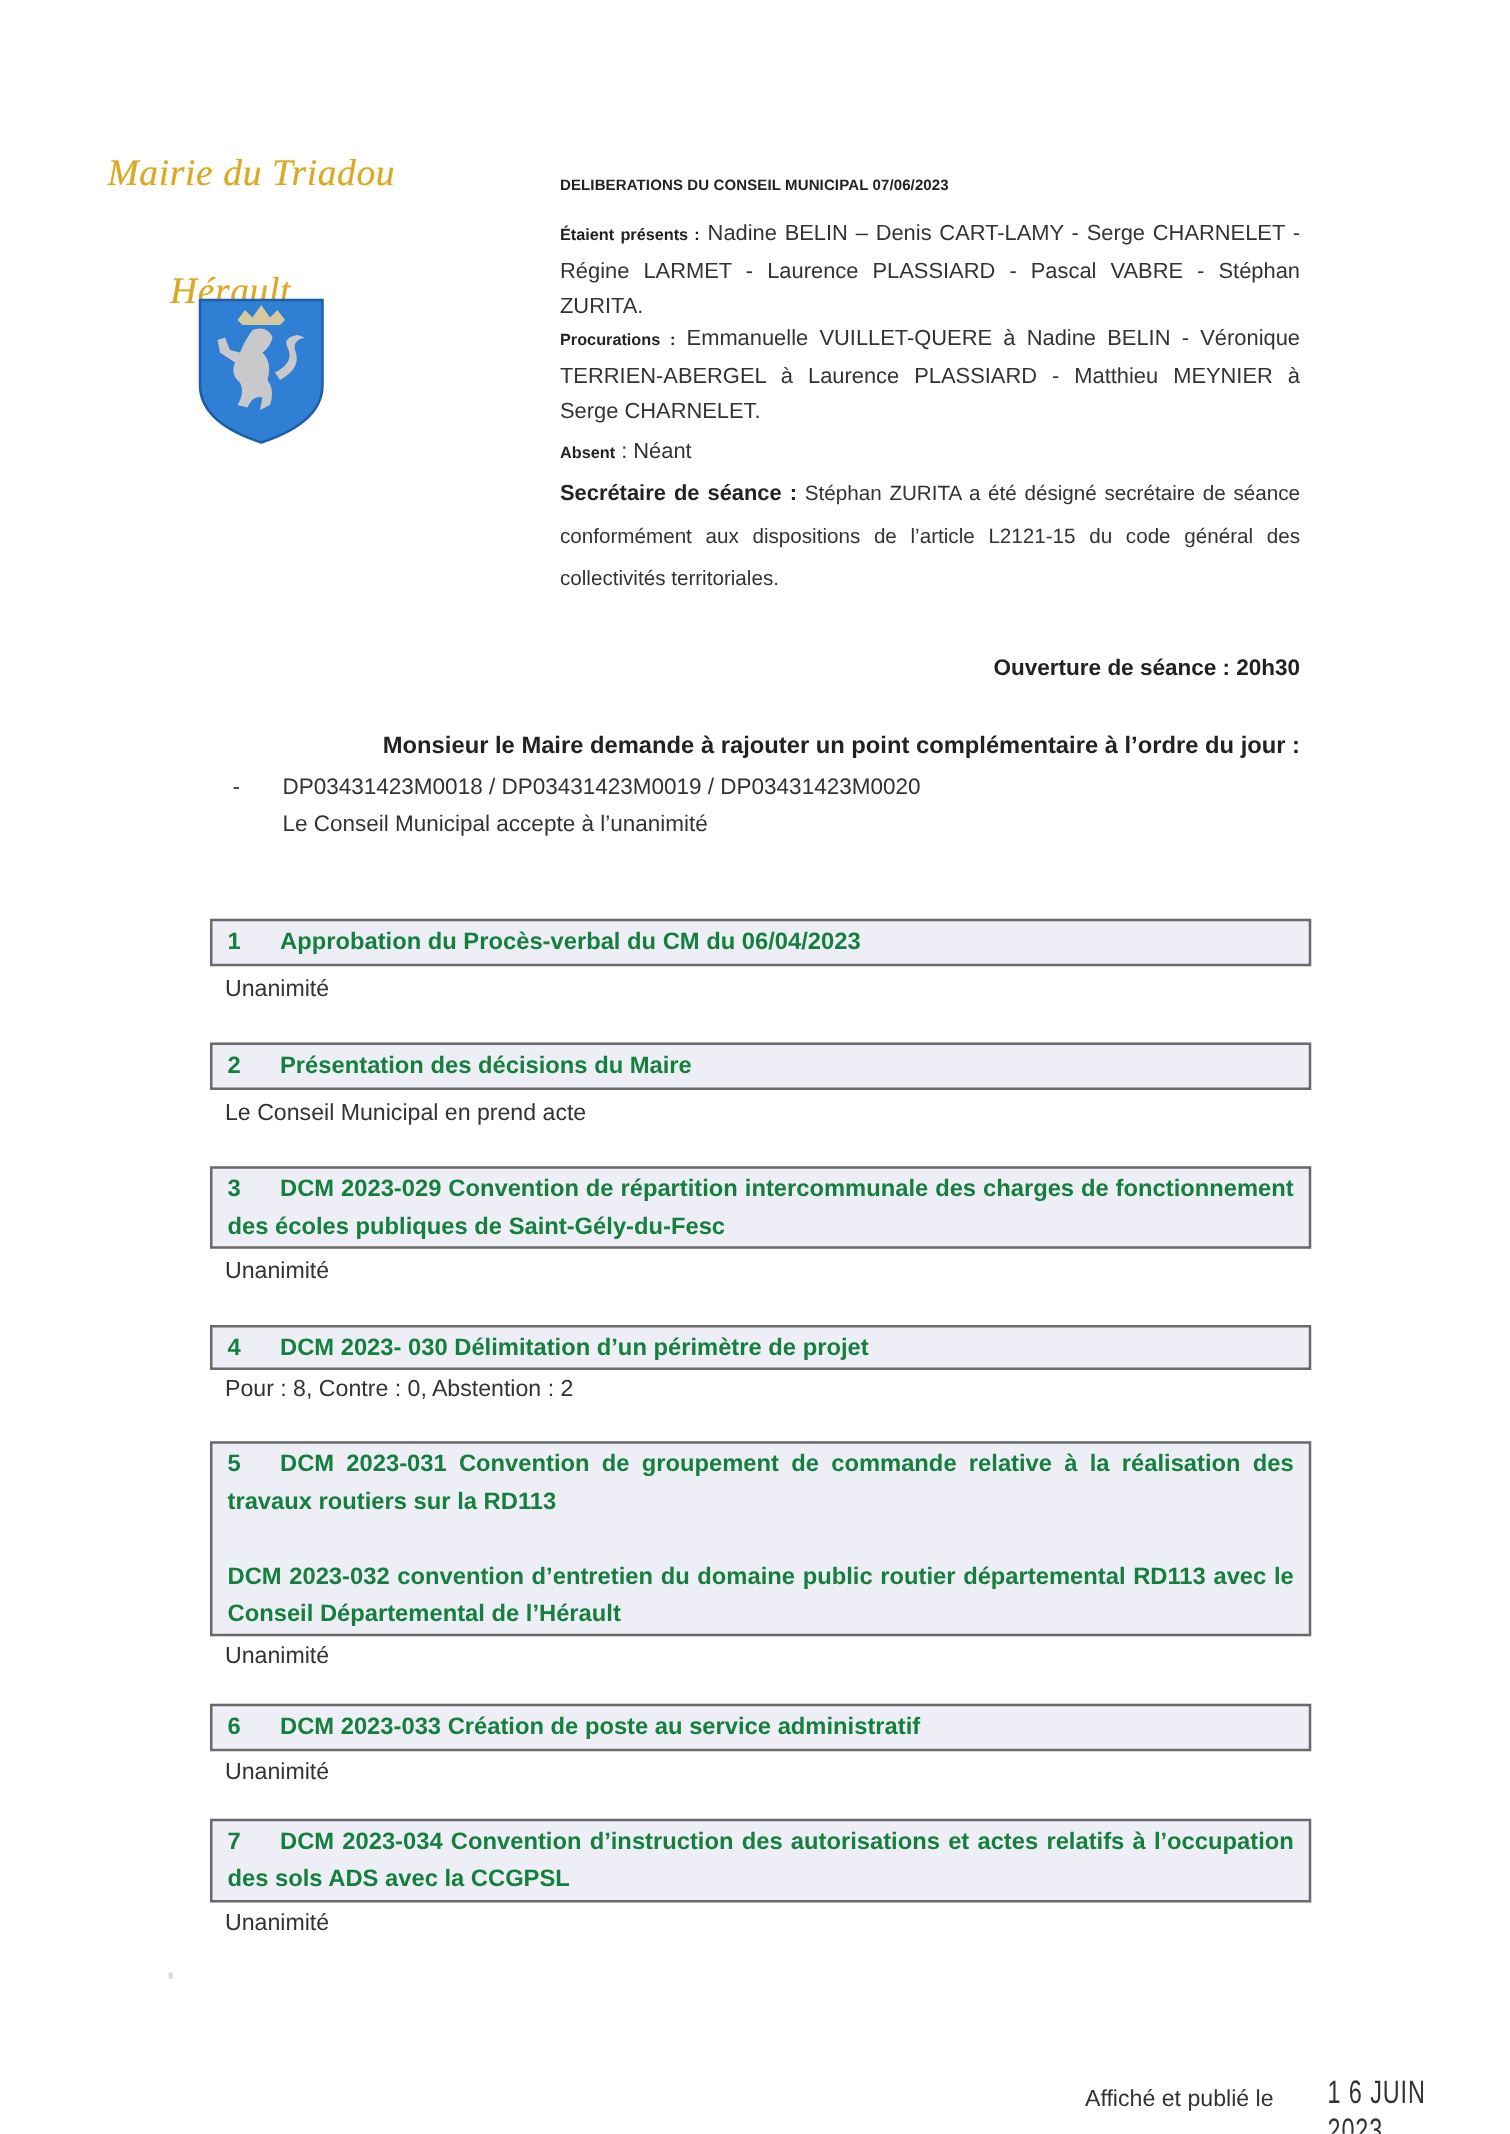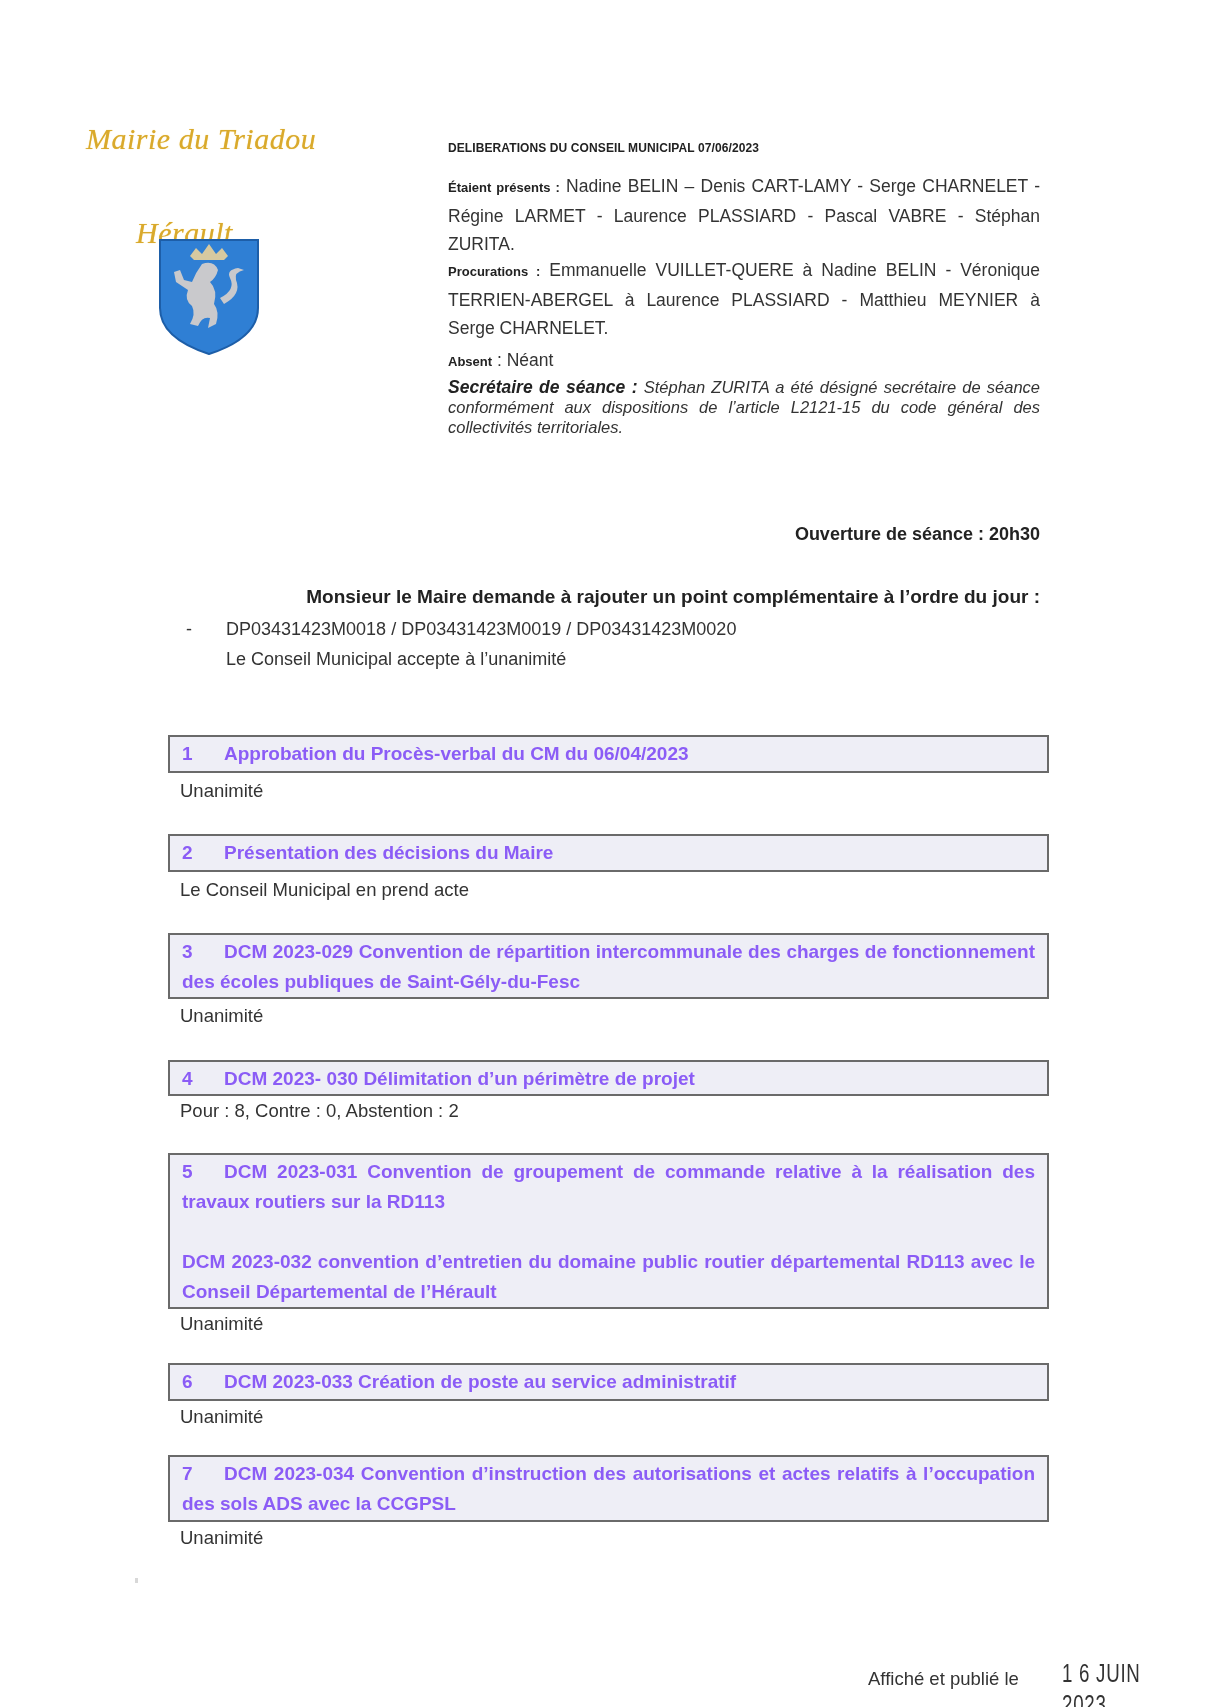--- a/index.html
+++ b/index.html
@@ -10,33 +10,33 @@
   
   .logo-line { position:absolute; font-family:"Liberation Serif","DejaVu Serif",serif;
                font-style:italic; color:#d9a92c; font-size:30px; letter-spacing:0.5px;
                text-shadow:0 0 1px #f0cf6a; }
   .shield { position:absolute; left:158px; top:238px; width:102px; height:118px; }
 
   
   .hdr-title { left:448px; top:112px; font-size:12px; font-weight:bold; color:#222; letter-spacing:0.1px;margin-top:29px; }
   .hdr-para { left:448px; width:592px; font-size:17.5px; line-height:28px; text-align:justify; color:#333; }
   .hdr-para b { color:#222; font-size:13px; }
-  .hdr-small { font-size:16.5px; line-height:20px;font-style:italic; }
+  .hdr-small { font-size:16.5px; line-height:34px; }
 
   .body-text { left:180px; width:860px; font-size:18px; color:#2a2a2a;text-align:right; }
   .bold { font-weight:bold; color:#222; }
 
   .bullet-row { left:186px; width:855px; font-size:18px; line-height:30px; color:#333; }
   .bullet-dash { position:absolute; left:0; top:0; }
   .bullet-body { margin-left:40px; text-align:justify; }
 
   
   .item-box { position:absolute; left:168px; width:881px; background:#eeeef6;
               border:2px solid #6a6a6a; box-sizing:border-box; padding:2px 12px 2px 12px;
-              font-weight:bold; font-size:19px; line-height:30px; color:#8b5cf6; text-align:justify; }
+              font-weight:bold; font-size:19px; line-height:30px; color:#15803d; text-align:justify; }
   .item-num { display:inline-block; width:42px; }
   .item-result { position:absolute; left:180px; font-size:18.5px; color:#333; }
   .gap { height:30px; }
 
   .footer { left:868px; top:1668px; font-size:18.5px; color:#333; }
   .stamp { left:1062px; top:1658px; font-family:"Liberation Sans Narrow","Liberation Sans",sans-serif;
            font-size:26px; color:#333; letter-spacing:1px; transform:scaleX(0.72); transform-origin:left center; }
   .scan-mark { left:135px; top:1578px; width:3px; height:5px; background:#d8d8d8; }
 </style>
 </head>

